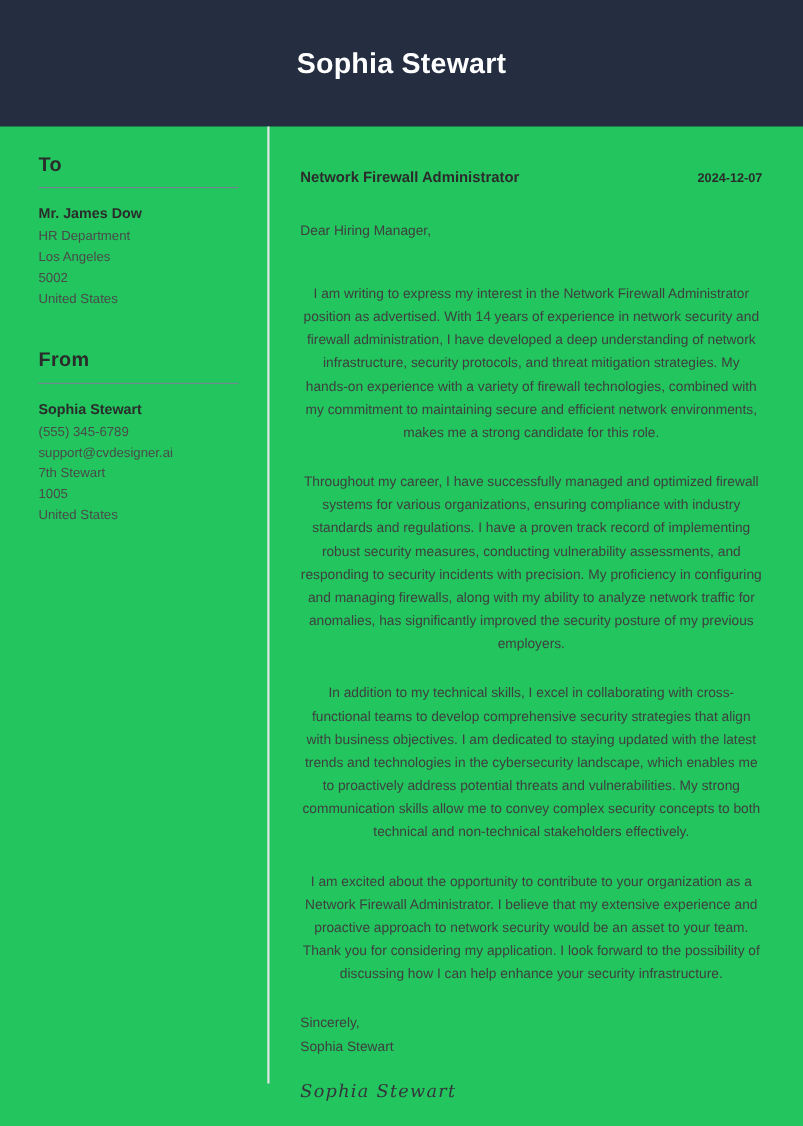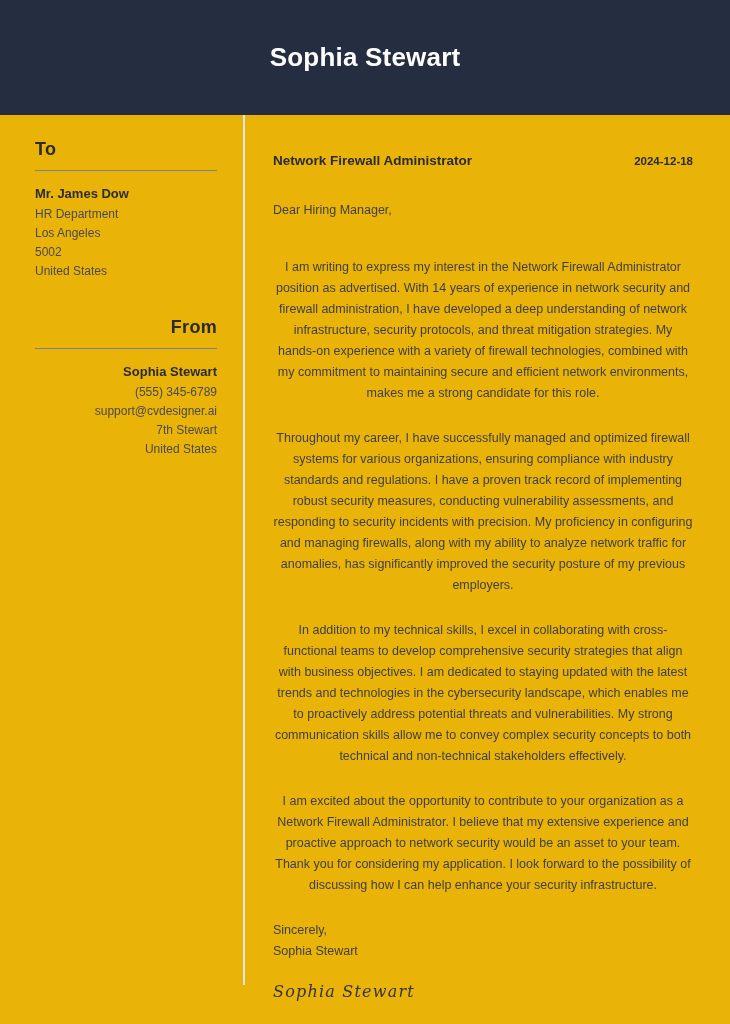--- a/index.html
+++ b/index.html
@@ -13,21 +13,21 @@
     background: #ffffff;
     font-family: "Liberation Sans", sans-serif;
     color: #3a3a3a;
     -webkit-font-smoothing: antialiased;
   }
 
   .page {
     position: relative;
     width: 730px;
     height: 1024px;
-    background: #eab308;
+    background: #22c55e;
     overflow: hidden;
   }
 
   
   .header {
     height: 115px;
     background: #242e40;
     display: flex;
     align-items: center;
     justify-content: center;
@@ -57,21 +57,21 @@
   }
 
   
   .sidebar {
     width: 243px;
     flex: 0 0 243px;
     padding: 24px 26px 0 35px;
   }
 
   .side-section { margin-bottom: 6px; }
-  .side-section.from { margin-top: 36px; text-align: right; }
+  .side-section.from { margin-top: 36px; }
 
   .side-heading {
     font-size: 18px;
     font-weight: bold;
     color: #2b2b2b;
     letter-spacing: 0.3px;
     padding-bottom: 10px;
   }
 
   .side-rule {
@@ -175,30 +175,31 @@
         <div class="side-line">United States</div>
       </section>
 
       <section class="side-section from">
         <div class="side-heading">From</div>
         <div class="side-rule"></div>
         <div class="side-name">Sophia Stewart</div>
         <div class="side-line">(555) 345-6789</div>
         <div class="side-line">support@cvdesigner.ai</div>
         <div class="side-line">7th Stewart</div>
+        <div class="side-line">1005</div>
         <div class="side-line">United States</div>
       </section>
 
     </aside>
 
     <main class="main">
 
       <div class="letter-top">
         <div class="job-title">Network Firewall Administrator</div>
-        <div class="letter-date">2024-12-18</div>
+        <div class="letter-date">2024-12-07</div>
       </div>
 
       <p class="salutation">Dear Hiring Manager,</p>
 
       <p class="para">I am writing to express my interest in the Network Firewall Administrator position as advertised. With 14 years of experience in network security and firewall administration, I have developed a deep understanding of network infrastructure, security protocols, and threat mitigation strategies. My hands-on experience with a variety of firewall technologies, combined with my commitment to maintaining secure and efficient network environments, makes me a strong candidate for this role.</p>
       <p class="para">Throughout my career, I have successfully managed and optimized firewall systems for various organizations, ensuring compliance with industry standards and regulations. I have a proven track record of implementing robust security measures, conducting vulnerability assessments, and responding to security incidents with precision. My proficiency in configuring and managing firewalls, along with my ability to analyze network traffic for anomalies, has significantly improved the security posture of my previous employers.</p>
       <p class="para">In addition to my technical skills, I excel in collaborating with cross-functional teams to develop comprehensive security strategies that align with business objectives. I am dedicated to staying updated with the latest trends and technologies in the cybersecurity landscape, which enables me to proactively address potential threats and vulnerabilities. My strong communication skills allow me to convey complex security concepts to both technical and non-technical stakeholders effectively.</p>
       <p class="para">I am excited about the opportunity to contribute to your organization as a Network Firewall Administrator. I believe that my extensive experience and proactive approach to network security would be an asset to your team. Thank you for considering my application. I look forward to the possibility of discussing how I can help enhance your security infrastructure.</p>
 
       <div class="closing">Sincerely,</div>

